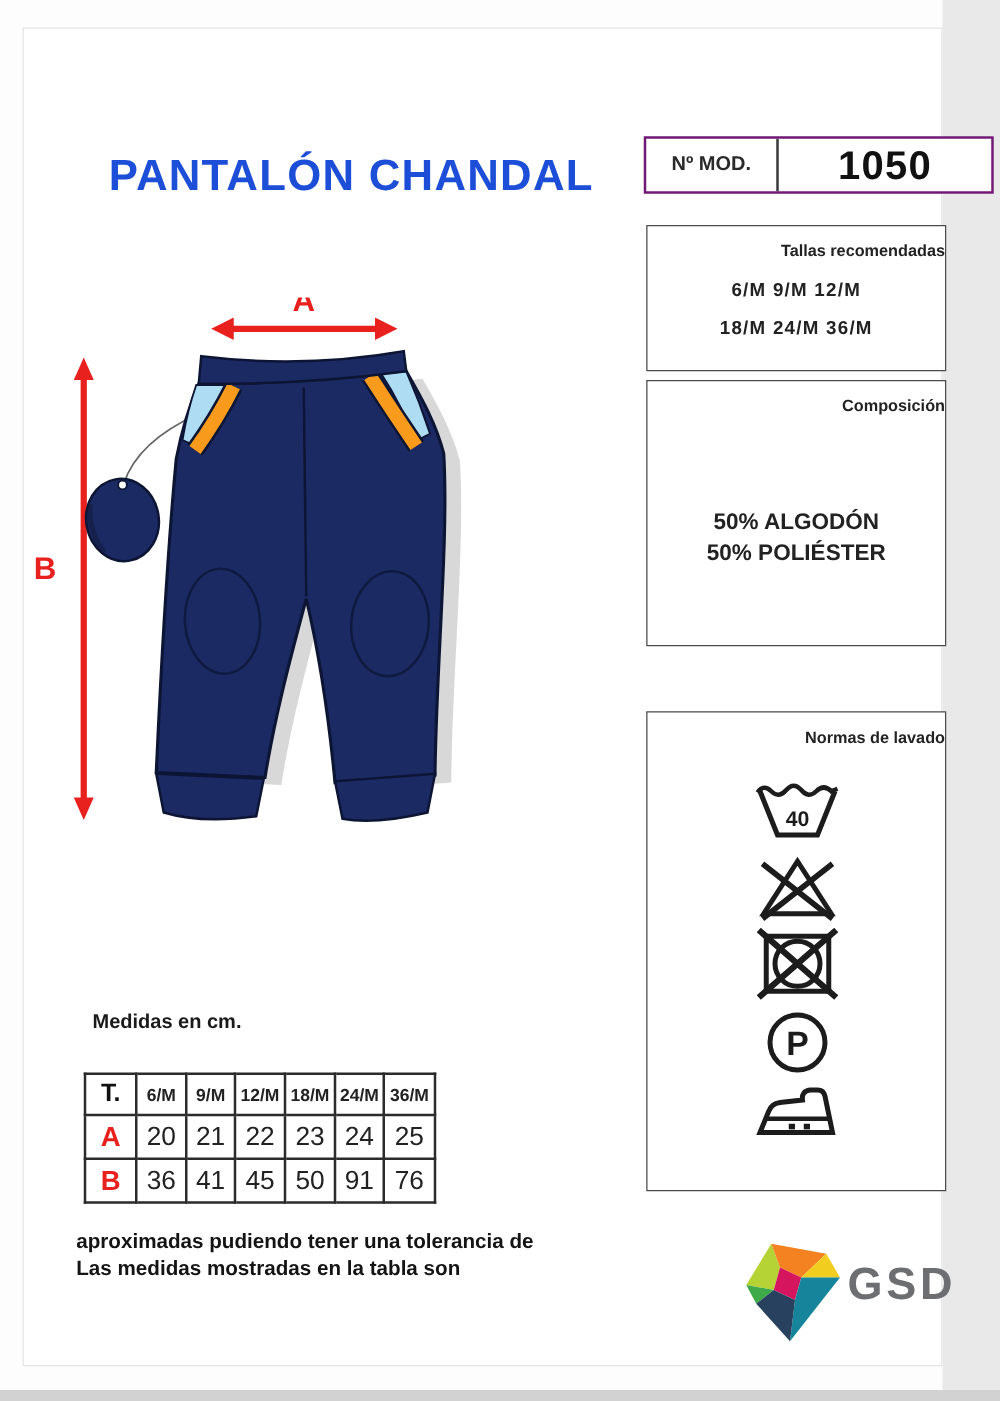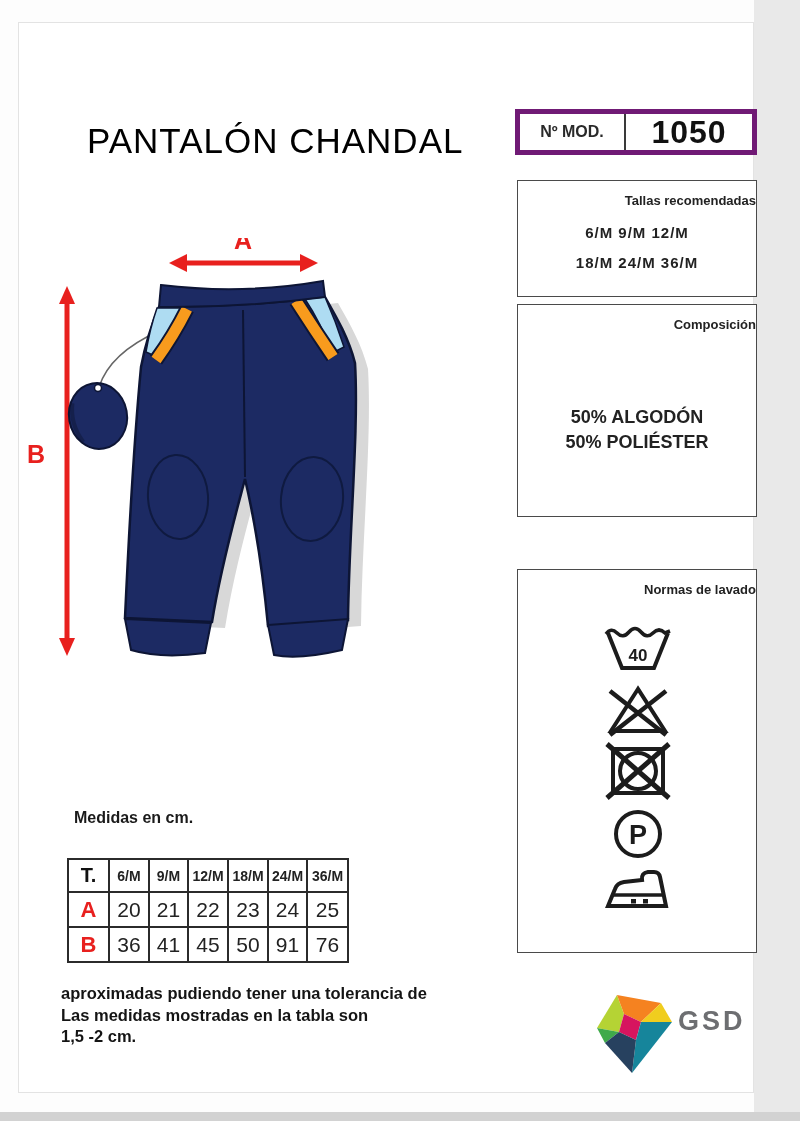--- a/index.html
+++ b/index.html
@@ -3,23 +3,23 @@
 <meta charset="utf-8">
 <style>
   * { margin:0; padding:0; box-sizing:border-box; }
   html,body { background:#ffffff; }
   body { font-family:"Liberation Sans","DejaVu Sans",sans-serif; color:#1c1c1c; }
   .canvas { position:relative; width:800px; height:1121px; background:#fdfdfd; overflow:hidden; }
   .side-strip { position:absolute; left:754px; top:0; width:46px; height:1121px; background:#e9e9e9; }
   .bottom-strip { position:absolute; left:0; top:1112px; width:800px; height:9px; background:#d2d2d2; }
   .page { position:absolute; left:18px; top:22px; width:736px; height:1071px; background:#ffffff; border:1px solid #e3e3e3; }
 
-  .title { position:absolute; left:68px; top:98px; font-size:35px; font-weight:normal; letter-spacing:1px; color:#000000; white-space:nowrap;text-align:center; }
-
-  .mod-box { position:absolute; left:496px; top:86px; width:242px; height:46px; border:5px solid #701a75; display:flex; background:#fff; }
+  .title { position:absolute; left:68px; top:98px; font-size:35px; font-weight:bold; letter-spacing:1px; color:#1d4ed8; white-space:nowrap;text-align:center; }
+
+  .mod-box { position:absolute; left:496px; top:86px; width:280px; height:46px; border:2px solid #701a75; display:flex; background:#fff; }
   .mod-label { width:106px; border-right:2px solid #3a3a3a; display:flex; align-items:center; justify-content:center; font-size:16px; font-weight:bold; color:#2a2a2a; }
   .mod-value { flex:1; display:flex; align-items:center; justify-content:center; font-size:32px; font-weight:bold; color:#111; letter-spacing:1px; }
 
   .panel { position:absolute; left:498px; width:240px; border:1px solid #4a4a4a; background:#fff; }
   .panel-sizes { top:157px; height:117px; }
   .panel-compo { top:281px; height:213px; }
   .panel-care  { top:546px; height:384px; }
   .panel-title { text-align:right; font-size:13px; font-weight:bold; margin-top:12px; color:#222; }
   .sizes-line { text-align:center; font-size:15px; font-weight:bold; color:#222; }
   .sizes-line-1 { margin-top:16px; letter-spacing:1px; }
@@ -43,21 +43,21 @@
   .cell-t { font-size:20px; font-weight:bold; color:#111; }
   .cell-size { font-size:14px; font-weight:bold; color:#222; }
   .cell-rowlabel { font-size:22px; font-weight:bold; color:#e8201e; }
   .cell-val { font-size:21px; font-weight:normal; color:#222; }
 
   .note { position:absolute; left:42px; top:960px; }
   .note span { display:block; font-size:16.5px; font-weight:bold; line-height:21.5px; color:#141414; }
 
   .brand { position:absolute; left:576px; top:966px; width:170px; height:90px; }
   .brand-gem { position:absolute; left:0; top:3px; }
-  .brand-name { position:absolute; left:83px; top:17px; font-size:27px; font-weight:bold; color:#6d6e71; letter-spacing:3px; }
+  .brand-name { position:absolute; left:83px; top:17px; font-size:36px; font-weight:bold; color:#6d6e71; letter-spacing:3px; }
 </style>
 </head>
 <body>
 
 <div class="canvas">
   <div class="side-strip"></div>
   <div class="bottom-strip"></div>
 
   <div class="page">
 
@@ -204,21 +204,20 @@
         <td class="cell-val">50</td>
         <td class="cell-val">91</td>
         <td class="cell-val">76</td>
       </tr>
     </tbody>
       </table>
 
     <div class="note">
       <span>aproximadas pudiendo tener una tolerancia de</span>
       <span>Las medidas mostradas en la tabla son</span>
-      <span>1,5 -2 cm.</span>
     </div>
 
     <div class="brand">
       <svg class="brand-gem" width="80" height="84" viewBox="0 0 80 84">
         <polygon points="22,3 29,22 24,40 2,36" fill="#b5d334"></polygon>
         <polygon points="22,3 66,11 46,30 29,22" fill="#f58220"></polygon>
         <polygon points="66,11 77,30 46,30" fill="#f0cd1e"></polygon>
         <polygon points="29,22 46,30 41,48 24,40" fill="#d6155f"></polygon>
         <polygon points="2,36 24,40 10,51" fill="#3faa4a"></polygon>
         <polygon points="46,30 77,30 37,81 41,48" fill="#16859b"></polygon>

